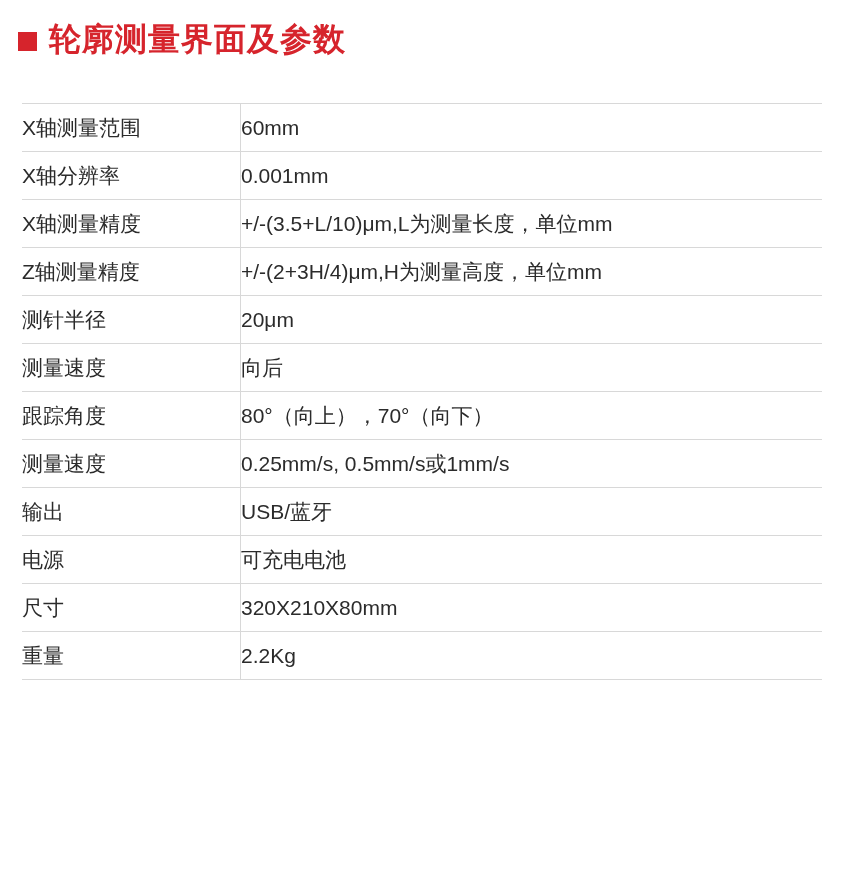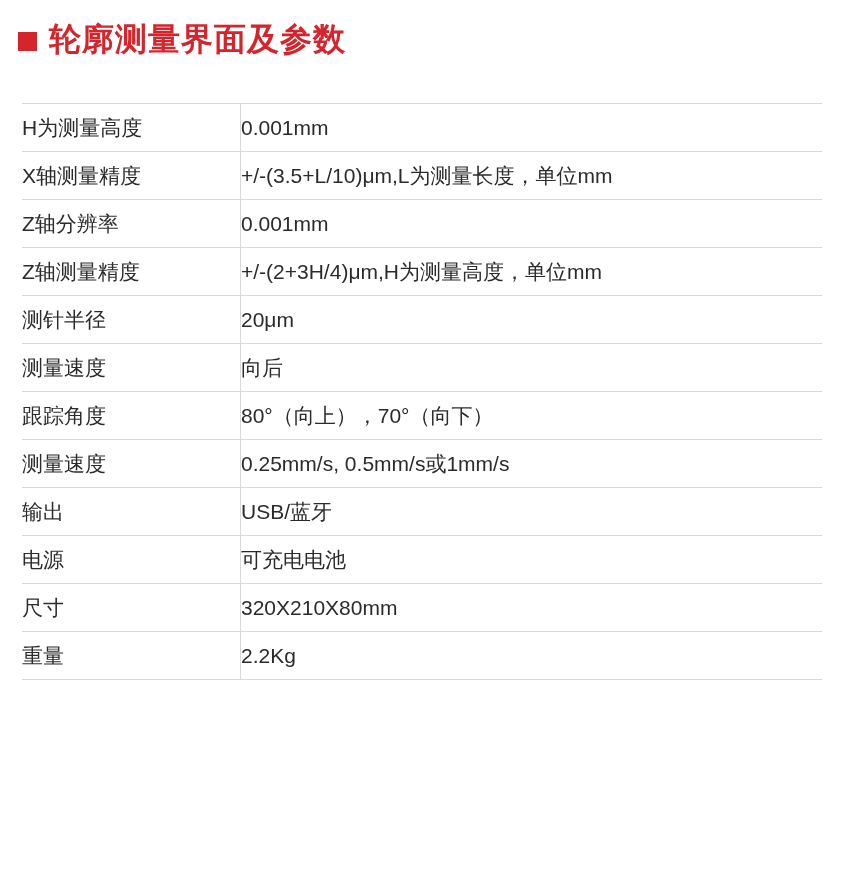--- a/index.html
+++ b/index.html
@@ -76,30 +76,30 @@
 <div class="page">
 
   <div class="title-row">
     <span class="title-bullet"></span>
     <span class="title-text">轮廓测量界面及参数</span>
   </div>
 
   <table class="spec-table">
     <tbody>
       <tr>
-        <td class="cell-label">H为测量高度</td>
+        <td class="cell-label">X轴测量范围</td>
+        <td class="cell-value">60mm</td>
+      </tr>
+      <tr>
+        <td class="cell-label">X轴分辨率</td>
         <td class="cell-value">0.001mm</td>
       </tr>
       <tr>
         <td class="cell-label">X轴测量精度</td>
         <td class="cell-value">+/-(3.5+L/10)μm,L为测量长度，单位mm</td>
-      </tr>
-      <tr>
-        <td class="cell-label">Z轴分辨率</td>
-        <td class="cell-value">0.001mm</td>
       </tr>
       <tr>
         <td class="cell-label">Z轴测量精度</td>
         <td class="cell-value">+/-(2+3H/4)μm,H为测量高度，单位mm</td>
       </tr>
       <tr>
         <td class="cell-label">测针半径</td>
         <td class="cell-value">20μm</td>
       </tr>
       <tr>

